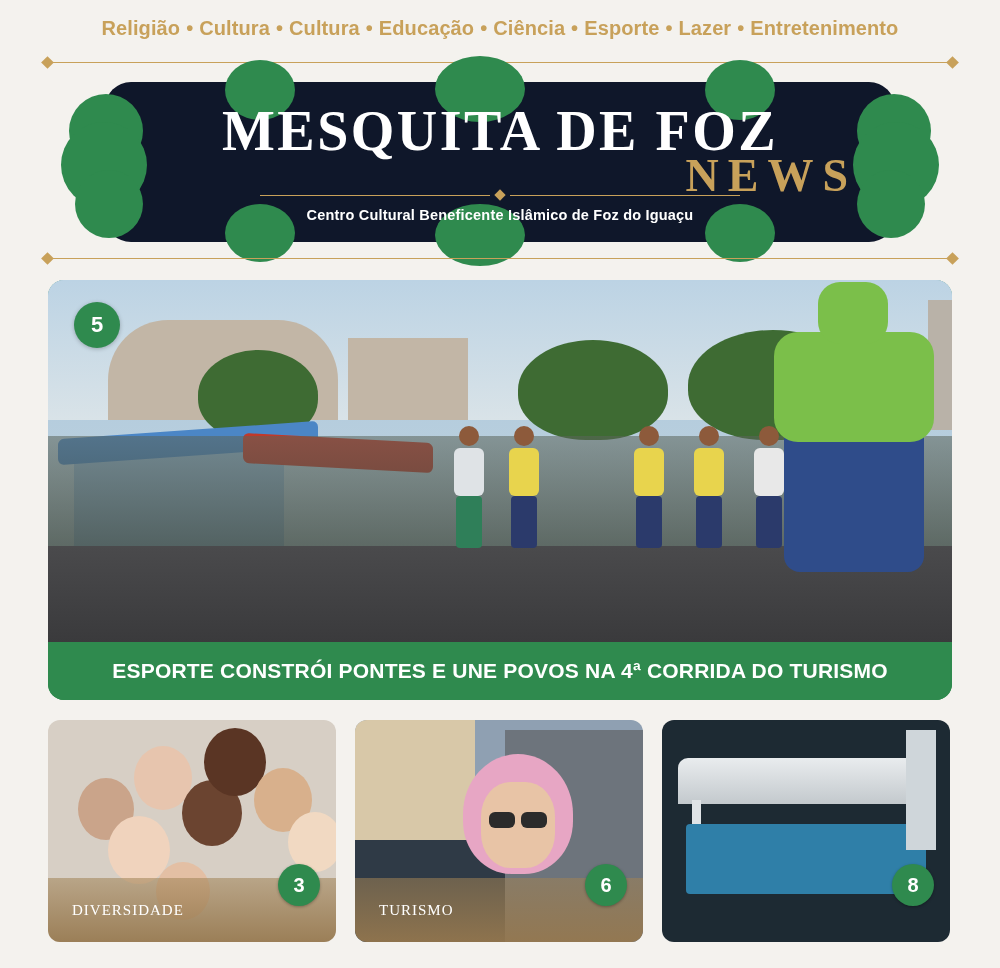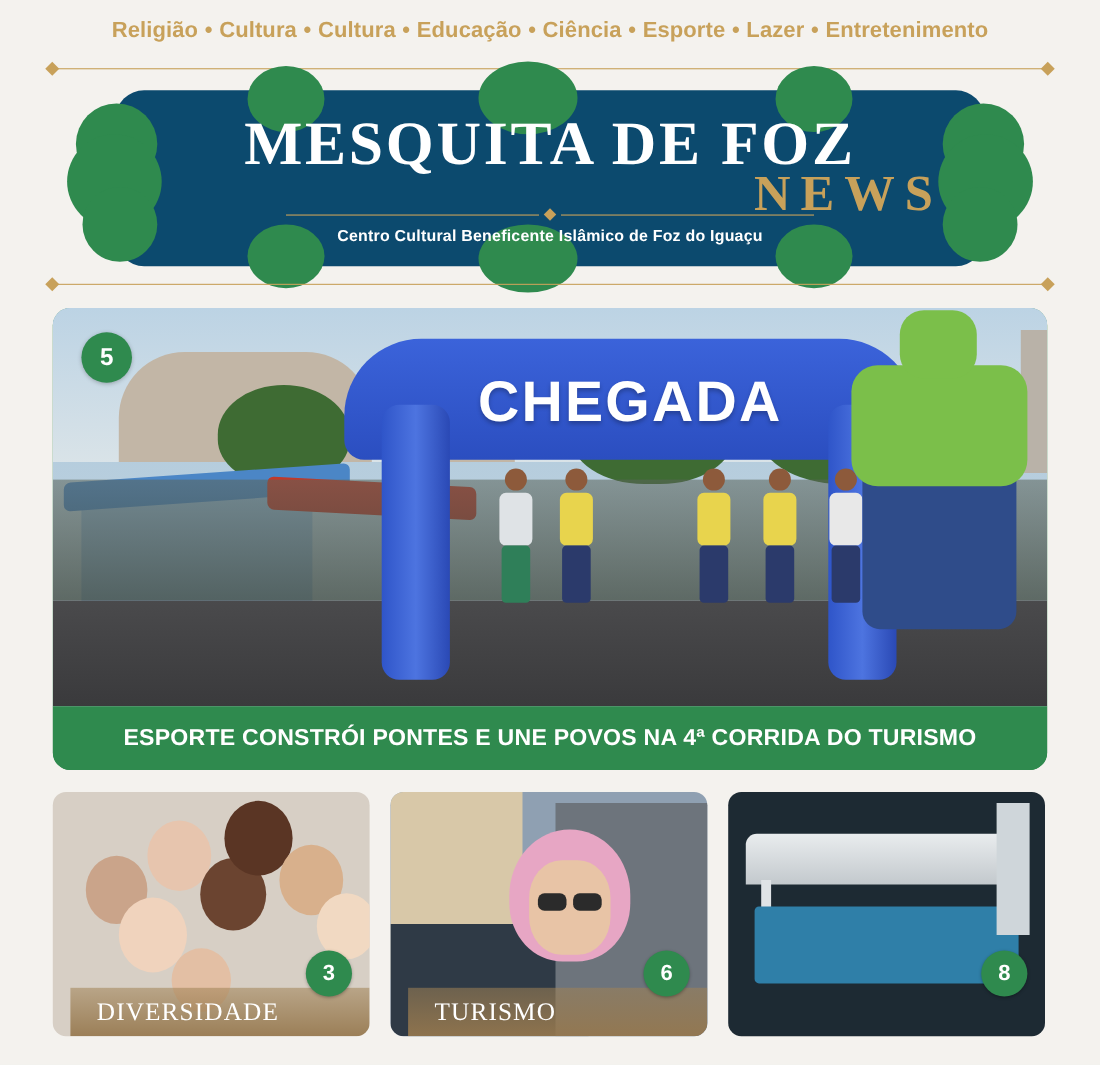--- a/index.html
+++ b/index.html
@@ -76,21 +76,21 @@
     height: 168px;
     margin: 8px 0 6px 0;
     display: flex;
     align-items: center;
     justify-content: center;
   }
   .masthead {
     position: relative;
     width: 790px;
     height: 160px;
-    background: #0c4a6e;
+    background: #0f172a;
     border-radius: 26px;
     display: flex;
     flex-direction: column;
     align-items: center;
     justify-content: center;
     color: #fff;
   }
   
   .lobe {
     position: absolute;
@@ -325,26 +325,26 @@
     background: #2f8a4e;
     color: #fff;
     font-weight: bold;
     font-size: 20px;
     display: flex; align-items: center; justify-content: center;
     z-index: 6;
     box-shadow: 0 1px 3px rgba(0,0,0,.3);
   }
   .card-label {
     position: absolute;
-    left: 16px; right: 0; bottom: 0;
-    height: 44px;
+    left: 0; right: 0; bottom: 0;
+    height: 64px;
     background: linear-gradient(rgba(160,130,85,.55), rgba(150,120,78,.92));
     color: #fff;
     font-family: "Liberation Serif", serif;
-    font-size: 23px;
+    font-size: 15px;
     letter-spacing: 1px;
     display: flex;
     align-items: center;
     padding-left: 24px;
     z-index: 5;
   }
 
   
   .c1 { background: #d7cfc5; }
   .face { position: absolute; border-radius: 50%; }
@@ -439,26 +439,20 @@
       <div class="tree" style="left:150px;top:70px;width:120px;height:90px;"></div>
       <div class="tree" style="left:470px;top:60px;width:150px;height:100px;"></div>
       <div class="tree" style="left:640px;top:50px;width:170px;height:110px;"></div>
       <div class="bldg" style="left:880px;top:20px;width:80px;height:130px;background:#b9b2a8;"></div>
       <div class="tent blue" style="left:10px;top:150px;width:260px;height:26px;transform:skewY(-4deg);border-radius:6px;"></div>
       <div class="tent blue" style="left:26px;top:172px;width:210px;height:120px;opacity:.35;"></div>
       <div class="tent red" style="left:195px;top:158px;width:190px;height:30px;transform:skewY(3deg);border-radius:6px;"></div>
       <div class="crowdband"></div>
       <div class="ground"></div>
 
-      <div class="arch">
-        <div class="top"></div>
-        <div class="word">CHEGADA</div>
-        <div class="leg left"></div>
-        <div class="leg right"></div>
-      </div>
 
       <div class="runner" style="left:400px;">
           <div class="head"></div>
           <div class="torso" style="background:#dfe3e6;"></div>
           <div class="legs" style="background:#2f7f59;"></div>
         </div>
       <div class="runner" style="left:455px;">
           <div class="head"></div>
           <div class="torso"></div>
           <div class="legs"></div>

